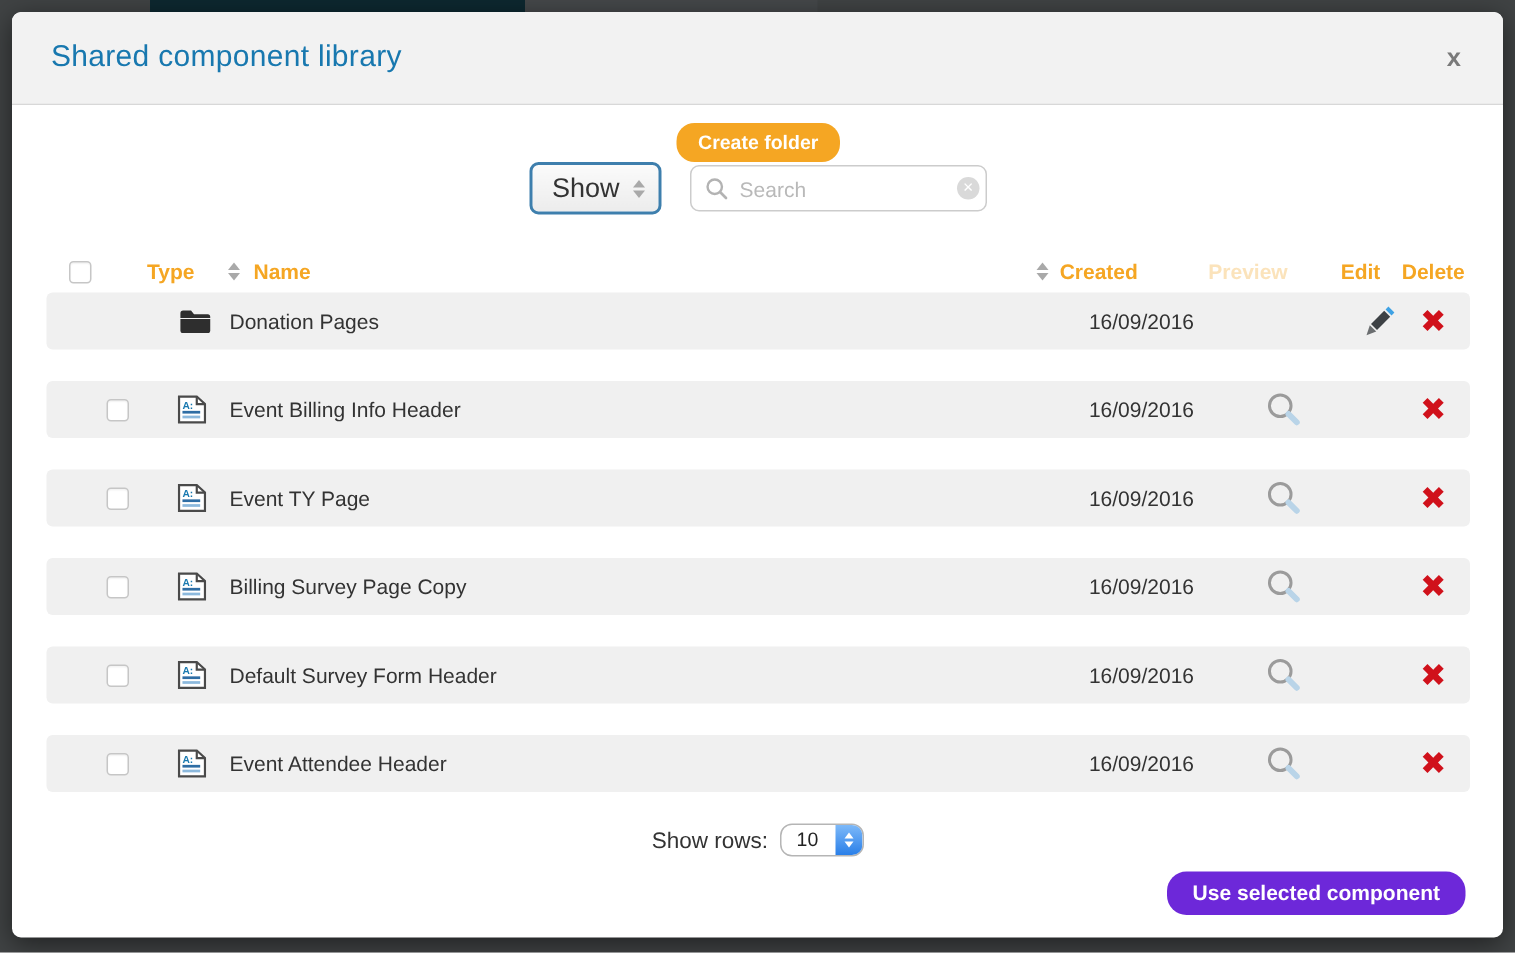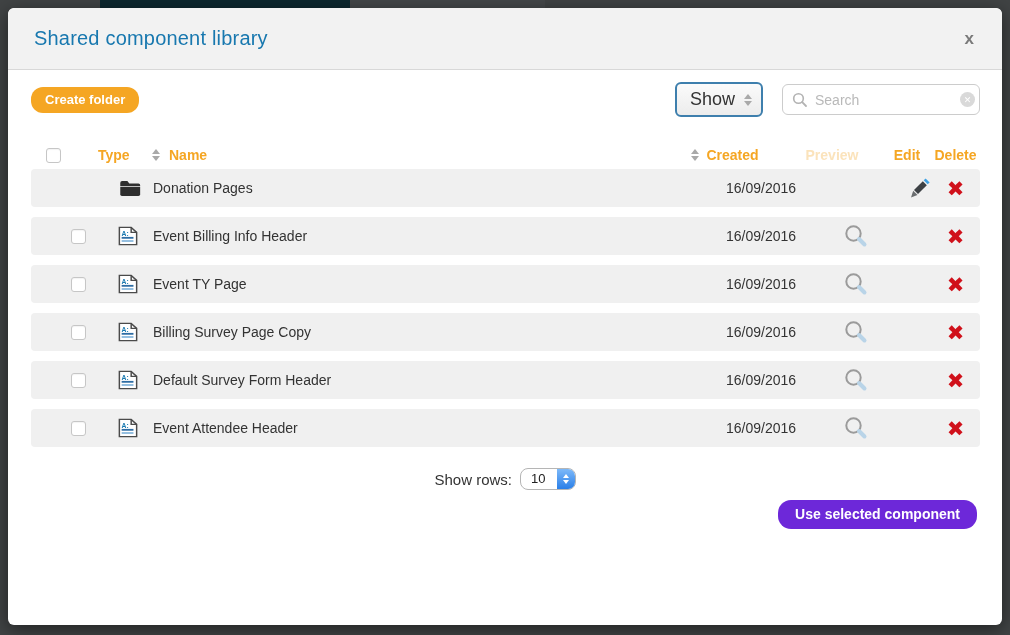--- a/index.html
+++ b/index.html
@@ -13,41 +13,41 @@
 
   .modal-header { height:62px; background:#f2f2f2; border-bottom:1px solid #d8d8d8;
                   display:flex; align-items:center; justify-content:space-between; padding:0 28px 0 26px;
                   border-radius:6px 6px 0 0; }
   .modal-title { color:#1878af; font-size:20px; letter-spacing:.2px; }
   .close-x { color:#7a7a7a; font-size:17px; font-weight:bold; cursor:pointer; line-height:1; }
 
   .home-row { display:flex; align-items:center; gap:12px; margin:36px 0 0 36px; }
   .home-title { color:#1878af; font-size:22px; }
 
-  .toolbar { display:flex; align-items:center; justify-content:space-between; margin:12px 22px 4px 23px; }
+  .toolbar { display:flex; align-items:center; justify-content:space-between; margin:12px 22px 4px 23px;flex-direction:column; }
   .btn-create { background:#f5a623; color:#fff; font-weight:bold; font-size:13px; border:none;
                 padding:5px 14px 6px; border-radius:12px; cursor:pointer; }
   .toolbar-right { display:flex; align-items:center; gap:19px; }
   .show-select { display:inline-flex; align-items:center; gap:9px; padding:5px 9px 5px 13px;
                  border:2px solid #3e7fad; border-radius:6px; background:linear-gradient(#fbfbfb,#ececec);
                  font-size:18px; color:#333; cursor:pointer; }
   .spin { display:inline-flex; flex-direction:column; gap:2px; }
   .tri-up { width:0; height:0; border-left:4px solid transparent; border-right:4px solid transparent; border-bottom:5px solid #a9a9a9; }
   .tri-down { width:0; height:0; border-left:4px solid transparent; border-right:4px solid transparent; border-top:5px solid #a9a9a9; }
   .search-box { display:flex; align-items:center; width:198px; height:31px; border:1px solid #ccc;
                 border-radius:6px; background:#fff; padding:0 4px 0 9px; }
   .search-box input { border:none; outline:none; flex:1; font-size:14px; color:#444; min-width:0;
                       font-family:inherit; background:transparent; }
   .search-box input::placeholder { color:#b9b9b9; }
   .clear-circle { width:15px; height:15px; border-radius:50%; background:#d9d9d9; color:#fff;
                   font-size:9px; display:flex; align-items:center; justify-content:center; cursor:pointer; }
 
   .thead, .trow { display:flex; align-items:center; margin:0 22px 0 23px; padding:0 4px 0 15px; }
   .thead { margin-top:24px; height:28px; font-size:14px; font-weight:bold; color:#f5a623;gap:12px; }
-  .trow { height:38px; background:#f0f0f0; border-radius:4px; margin-bottom:10px; font-size:14px; color:#333;padding-left:40px; }
+  .trow { height:38px; background:#f0f0f0; border-radius:4px; margin-bottom:21px; font-size:14px; color:#333;padding-left:40px; }
   .trow:first-of-type { margin-top:7px; }
   .col-check { width:40px; display:flex; align-items:center; }
   .col-type { width:42px; display:flex; align-items:center; }
   .col-name { flex:1; display:flex; align-items:center; gap:9px; }
   .col-created { width:96px; text-align:center; display:flex; align-items:center; justify-content:center; gap:7px; }
   .col-preview { width:94px; display:flex; align-items:center; justify-content:center; }
   .col-edit { width:32px; display:flex; align-items:center; justify-content:center; }
   .col-delete { width:41px; display:flex; align-items:center; justify-content:center; }
   .hdr-preview { color:#fbe3bb; }
   .checkbox { width:15px; height:15px; border:1px solid #c6c6c6; border-radius:3px; background:#fff;

